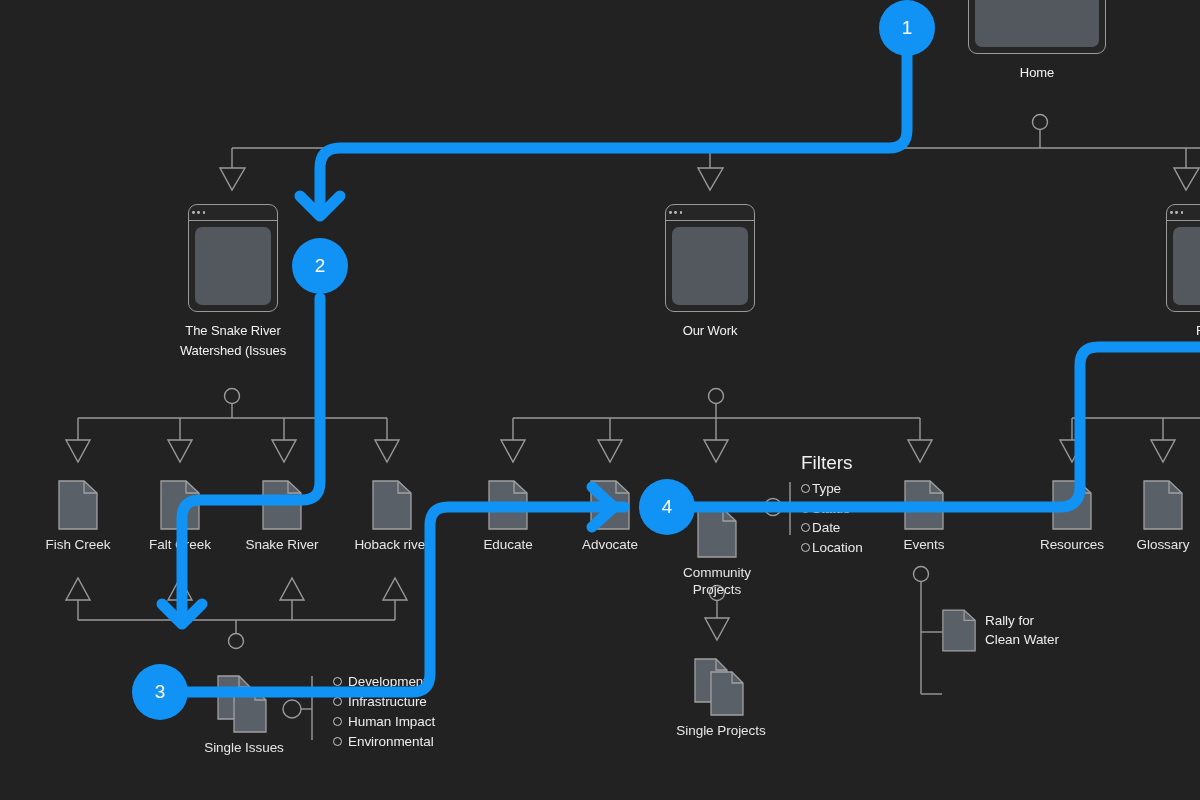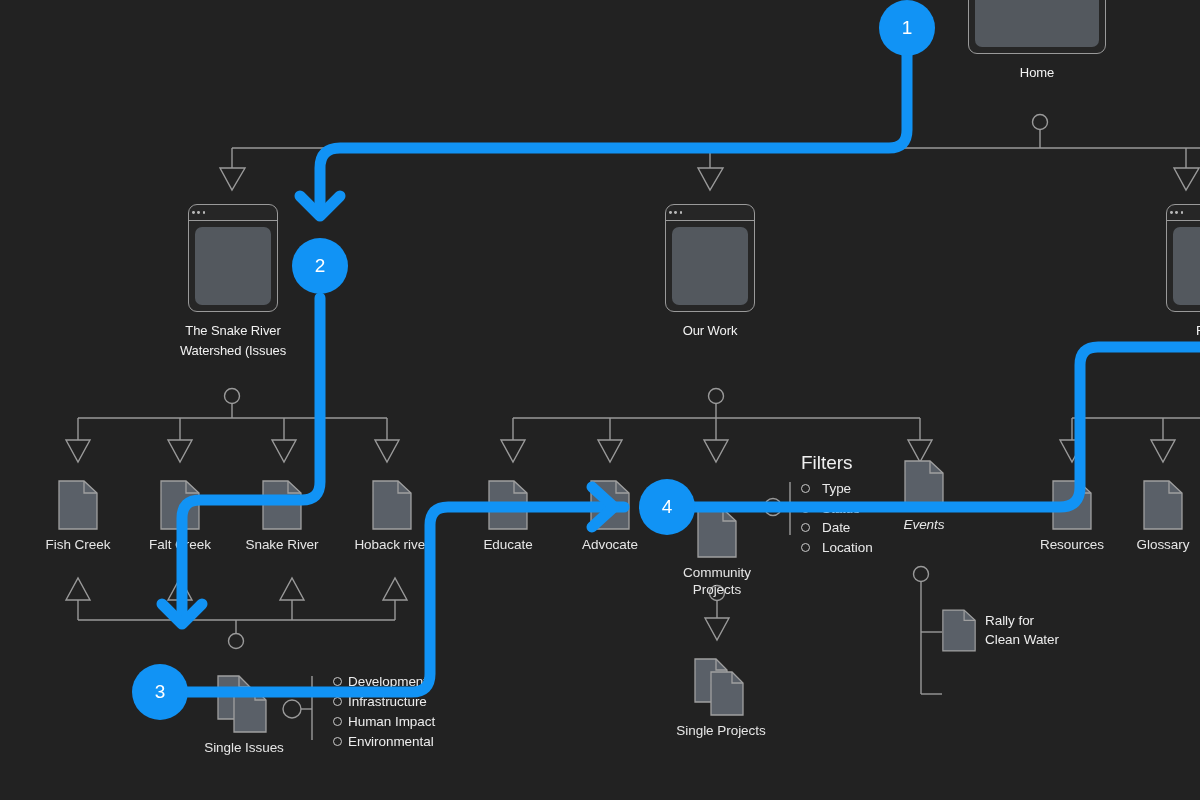--- a/index.html
+++ b/index.html
@@ -94,21 +94,21 @@
   }
   .filters-title {
     font-size: 19px;
     color: #f0f0f0;
     margin-bottom: 5px;
     letter-spacing: -0.05px;
   }
   .filter-row {
     display: flex;
     align-items: center;
-    gap: 12px;
+    gap: 2px;
     height: 19.5px;
   }
   .radio {
     width: 9px;
     height: 9px;
     border: 1.3px solid #c9c9c9;
     border-radius: 50%;
     box-sizing: border-box;
     flex: none;
   }
@@ -353,21 +353,21 @@
     <div class="leaf-label">Advocate</div>
   </div>
   <div class="node" style="left:672px; top:508px; width:90px;">
     <svg width="40" height="50" viewBox="0 0 40 50">
       <path d="M1,1 H26 L39,13 V49 H1 Z" fill="#5a6068" stroke="#a0a0a0" stroke-width="1.3"></path>
       <path d="M26,1 V13 H39" fill="none" stroke="#a0a0a0" stroke-width="1.3"></path>
     </svg>
     <div class="leaf-label">Community
 Projects</div>
   </div>
-  <div class="node" style="left:879px; top:460px; width:90px;font-style:italic;">
+  <div class="node" style="left:879px; top:480px; width:90px;">
     <svg width="40" height="50" viewBox="0 0 40 50">
       <path d="M1,1 H26 L39,13 V49 H1 Z" fill="#5a6068" stroke="#a0a0a0" stroke-width="1.3"></path>
       <path d="M26,1 V13 H39" fill="none" stroke="#a0a0a0" stroke-width="1.3"></path>
     </svg>
     <div class="leaf-label">Events</div>
   </div>
 
   <div class="node" style="left:1027px; top:480px; width:90px;">
     <svg width="40" height="50" viewBox="0 0 40 50">
       <path d="M1,1 H26 L39,13 V49 H1 Z" fill="#5a6068" stroke="#a0a0a0" stroke-width="1.3"></path>

